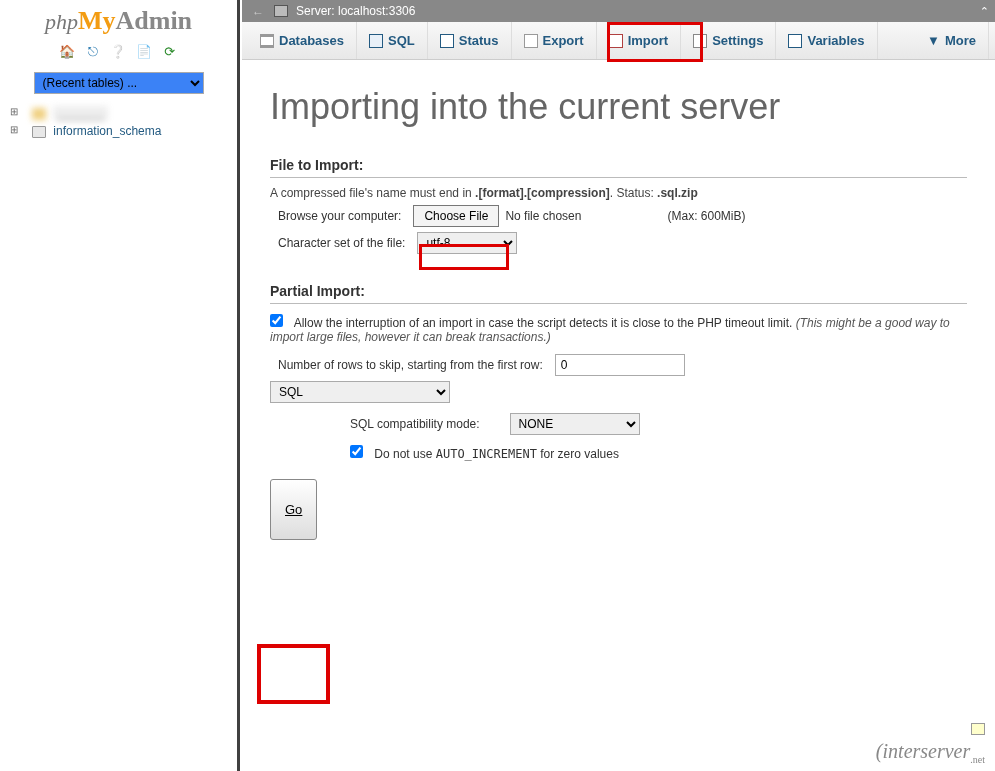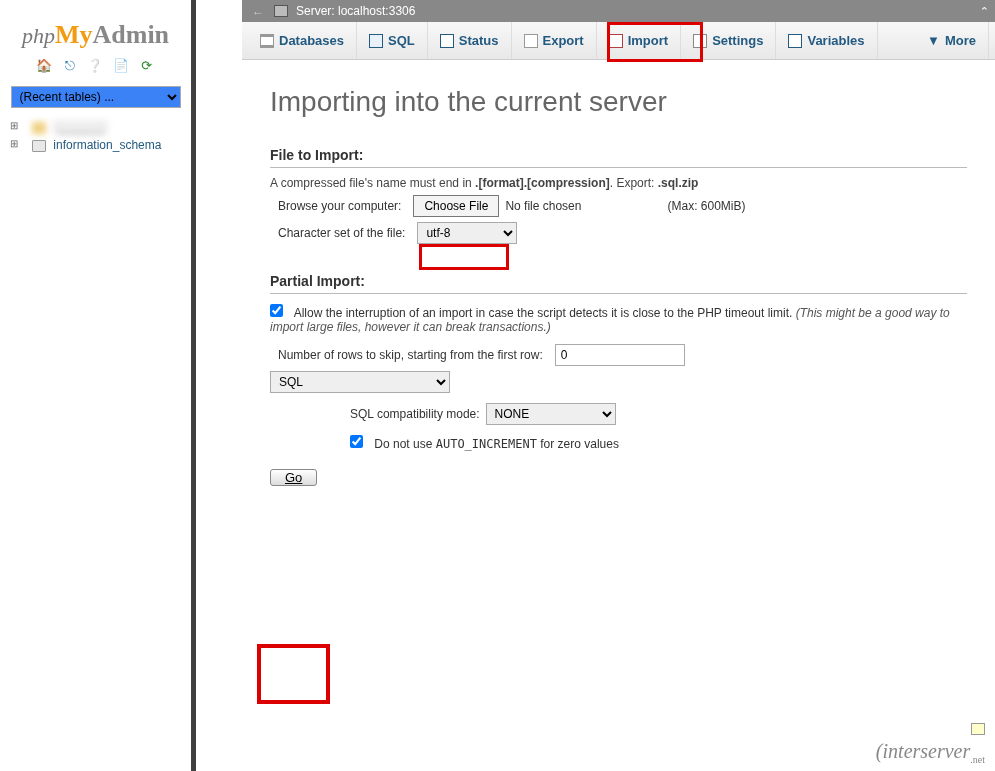--- a/index.html
+++ b/index.html
@@ -1,19 +1,19 @@
 <!DOCTYPE html>
 <html><head>
 <meta charset="utf-8">
 <style>
 * { box-sizing: border-box; margin: 0; padding: 0; }
 body { font-family: Arial, sans-serif; font-size: 13px; color: #333; background: #fff; width: 995px; height: 771px; overflow: hidden; position: relative; }
 
 
-.sidebar { position: absolute; left: 0; top: 0; width: 196px; height: 771px; background: #fff; border-right: 5px solid #404040; padding-top: 16px; }
+.sidebar { position: absolute; left: 0; top: 0; width: 240px; height: 771px; background: #fff; border-right: 3px solid #404040; padding-top: 2px; }
 .logo { text-align: center; font-family: Georgia, serif; font-size: 26px; font-weight: bold; padding: 4px 0; }
 .logo-php { color: #777; font-style: italic; font-weight: normal; font-size: 22px; }
 .logo-my { color: #f39c12; }
 .logo-admin { color: #888; }
 .sidebar-icons { text-align: center; padding: 4px 0 8px 0; }
 .sidebar-icons span { display: inline-block; margin: 0 3px; width: 16px; height: 16px; cursor: pointer; }
 .recent-tables { width: 170px; margin: 4px auto 10px auto; display: block; font-size: 12px; padding: 2px 4px; border: 1px solid #aaa; background: #3b82f6; }
 .tree { padding-left: 10px; }
 .tree-item { font-size: 12px; color: #235a81; padding: 2px 0 2px 22px; position: relative; cursor: pointer; }
 .tree-item::before { content: "⊞"; position: absolute; left: 0; top: 2px; color: #666; font-size: 10px; }
@@ -41,41 +41,41 @@
 .ic-export { background: #fff; border: 1px solid #999; position: relative; }
 .ic-import { background: #fff; border: 1px solid #b04040; position: relative; }
 .ic-settings { background: #fff; border: 1px solid #888; }
 .ic-vars { background: #fff; border: 1px solid #235a81; }
 
 
 .red-box-1 { position: absolute; left: 607px; top: 22px; width: 96px; height: 40px; border: 3px solid #d00; pointer-events: none; z-index: 10; }
 
 
 .content { padding: 14px 28px; position: relative; }
-h1 { font-size: 28px; font-weight: normal; color: #666; margin: 12px 0 28px 0; font-family: Arial, sans-serif; }
+h1 { font-size: 36px; font-weight: normal; color: #666; margin: 12px 0 28px 0; font-family: Arial, sans-serif; }
 h2 { font-size: 14px; font-weight: bold; color: #333; margin: 29px 0 8px 0; border-bottom: 1px solid #bbb; padding-bottom: 4px; }
 .section p { font-size: 12px; color: #444; margin: 4px 0; }
 .section .row { margin: 5px 0; font-size: 12px; display: flex; align-items: center; gap: 6px; flex-wrap: wrap; }
 .inline-label { margin-left: 8px; margin-right: 6px; }
 .browse-btn { font-size: 12px; padding: 3px 10px; border: 1px solid #777; background: #f4f4f4; cursor: pointer; }
 .red-box-2 { position: absolute; left: 419px; top: 244px; width: 90px; height: 26px; border: 3px solid #d00; pointer-events: none; z-index: 10; }
 .charset-select, .format-select, .compat-select { font-size: 12px; padding: 2px 4px; border: 1px solid #aaa; min-width: 100px; }
 .format-select { width: 180px; }
-.compat-select { width: 130px; }
+.compat-select { width: 130px; margin-left: 24px; }
 .skip-input { width: 130px; font-size: 12px; padding: 3px 5px; border: 1px solid #aaa; }
 .checkbox-row { font-size: 12px; margin: 10px 0; }
 .checkbox-row input { margin-right: 8px; }
 .italic-note { font-style: italic; color: #555; }
 .max-size { margin-left: 80px; }
 .fmt-specific { padding-left: 80px; }
 .fmt-specific .row { margin: 10px 0; }
 
 
 .go-wrap { position: relative; margin-top: 18px; }
-.go-btn { font-size: 13px; padding: 0 14px; border: 1px solid #888; border-radius: 3px; background: linear-gradient(#fff, #ddd); cursor: pointer; font-weight: normal; text-decoration: underline; }
+.go-btn { font-size: 13px; padding: 22px 14px; border: 1px solid #888; border-radius: 3px; background: linear-gradient(#fff, #ddd); cursor: pointer; font-weight: normal; text-decoration: underline; }
 .red-box-3 { position: absolute; left: 257px; top: 644px; width: 73px; height: 60px; border: 4px solid #d00; pointer-events: none; z-index: 10; }
 
 
 .watermark { position: absolute; right: 10px; bottom: 6px; font-size: 20px; color: #888; font-style: italic; font-family: Georgia, serif; }
 .watermark .net { font-size: 10px; font-style: normal; vertical-align: sub; }
 .small-sq { position: absolute; right: 10px; bottom: 36px; width: 14px; height: 12px; background: #ffffcc; border: 1px solid #999; }
 
 .blurred-text { filter: blur(3px); color: #666; background: #eee; padding: 0 4px; }
 </style>
 </head>
@@ -151,21 +151,21 @@
         <span>More</span>
       </div>
   </div>
 
   <div class="content">
     <h1>Importing into the current server</h1>
 
     <div class="section">
       <h2>File to Import:</h2>
       <p>
-        <span>A compressed file's name must end in </span><b>.[format].[compression]</b><span>. Export: </span><b>.sql.zip</b>
+        <span>A compressed file's name must end in </span><b>.[format].[compression]</b><span>. Status: </span><b>.sql.zip</b>
       </p>
       <div class="row">
         <span class="inline-label">Browse your computer:</span>
         <button class="browse-btn">Choose File</button>
         <span>No file chosen</span>
         <span class="max-size">(Max: 600MiB)</span>
       </div>
       <div class="row">
         <span class="inline-label">Character set of the file:</span>
         <select class="charset-select"><option>utf-8</option></select>

